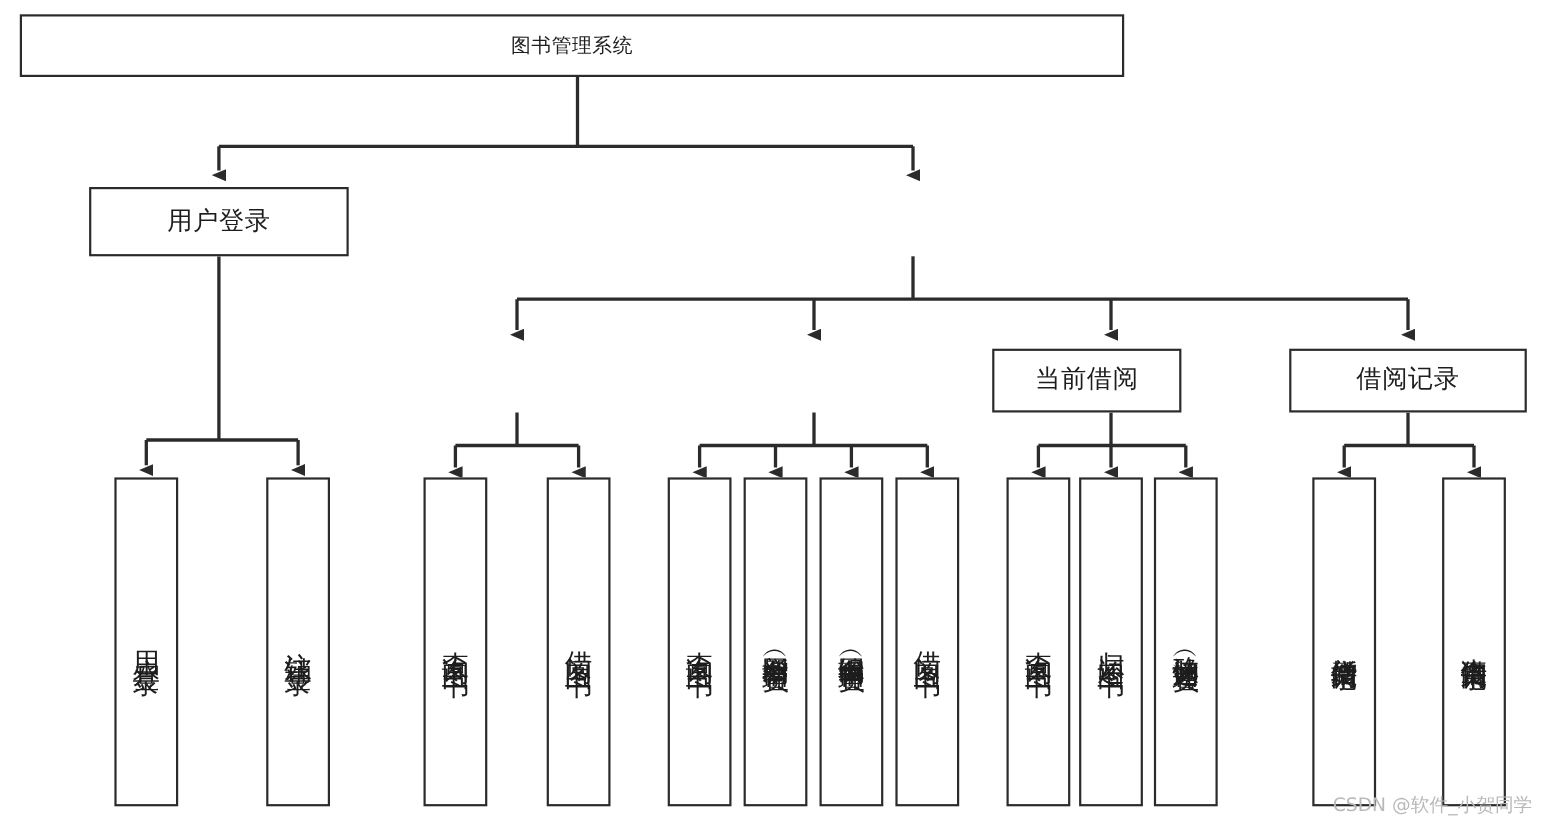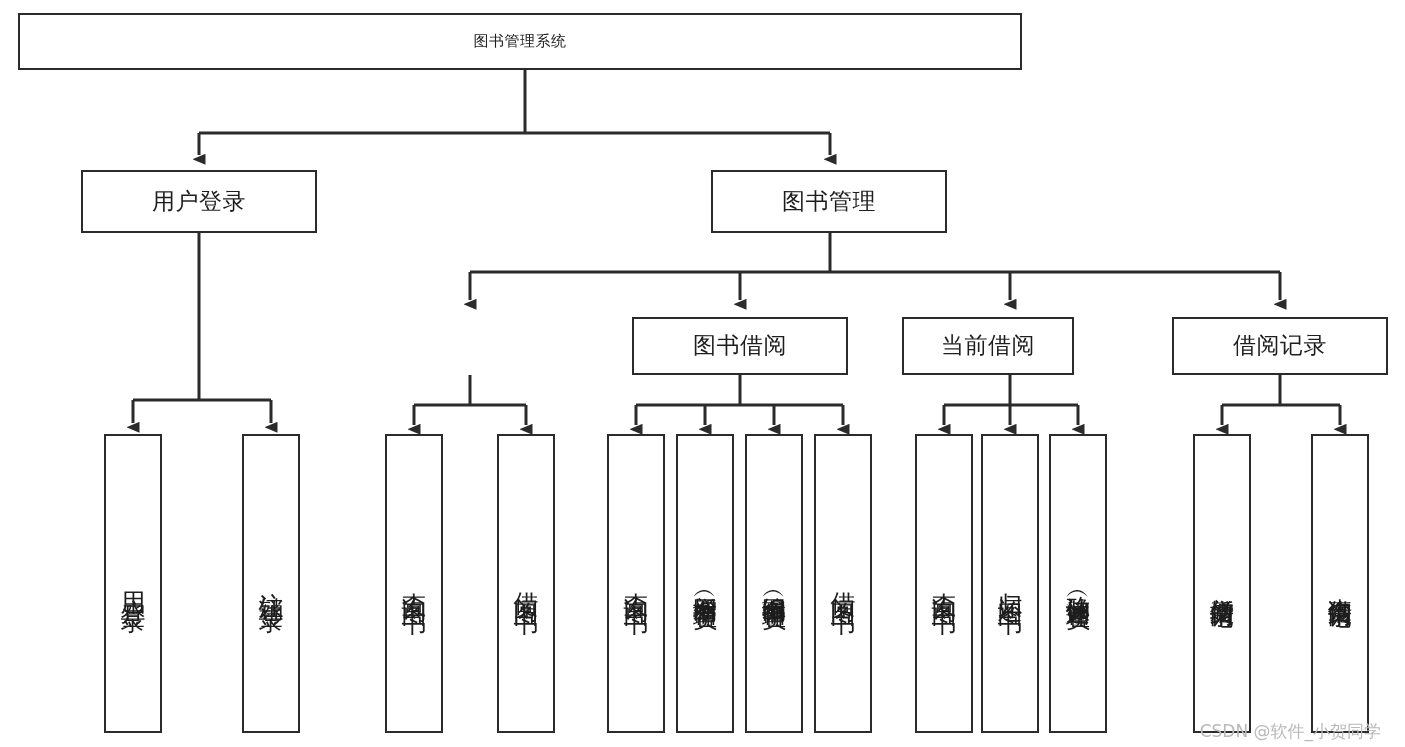--- a/index.html
+++ b/index.html
@@ -43,42 +43,42 @@
     line-height: 1.18;
     white-space: nowrap;
     text-align: center;
   }
   
   .node.h .lbl {
     font-size: 23px;
     letter-spacing: 0.5px;
   }
   .node.h.root .lbl {
-    font-size: 15px;
+    font-size: 18px;
   }
   
   .node.v {
     align-items: center;
     justify-content: center;
   }
   .node.v .lbl {
     writing-mode: vertical-rl;
     text-orientation: upright;
     font-size: 25px;
     line-height: 1;
     letter-spacing: 6px;
     white-space: nowrap;
   }
   .node.v.tight .lbl {
     font-size: 24px;
     letter-spacing: 1.5px;
   }
   .watermark {
     position: absolute;
-    right: 24px;
+    right: 12px;
     bottom: 4px;
     font-size: 17px;
     color: #b9b9b9;
     white-space: nowrap;
     font-family: "DejaVu Sans", "Liberation Sans", sans-serif;
   }
 </style>
 </head>
 <body>
 
@@ -135,27 +135,21 @@
     </g>
   </svg>
 
   <div class="node h root" style="left:18px; top:13px; width:1004px; height:57px;">
     <span class="lbl">图书管理系统</span>
   </div>
 
   <div class="node h" style="left:81px; top:170px; width:236px; height:63px;">
     <span class="lbl">用户登录</span>
   </div>
-  <div class="node h" style="left:711px; top:170px; width:236px; height:63px;">
-    <span class="lbl">图书管理</span>
-  </div>
-
-  <div class="node h" style="left:632px; top:317px; width:216px; height:58px;">
-    <span class="lbl">图书借阅</span>
-  </div>
+
   <div class="node h" style="left:902px; top:317px; width:172px; height:58px;">
     <span class="lbl">当前借阅</span>
   </div>
   <div class="node h" style="left:1172px; top:317px; width:216px; height:58px;">
     <span class="lbl">借阅记录</span>
   </div>
 
   <div class="node v" style="left:104px; top:434px; width:58px; height:299px;">
     <span class="lbl">用户登录</span>
   </div>

